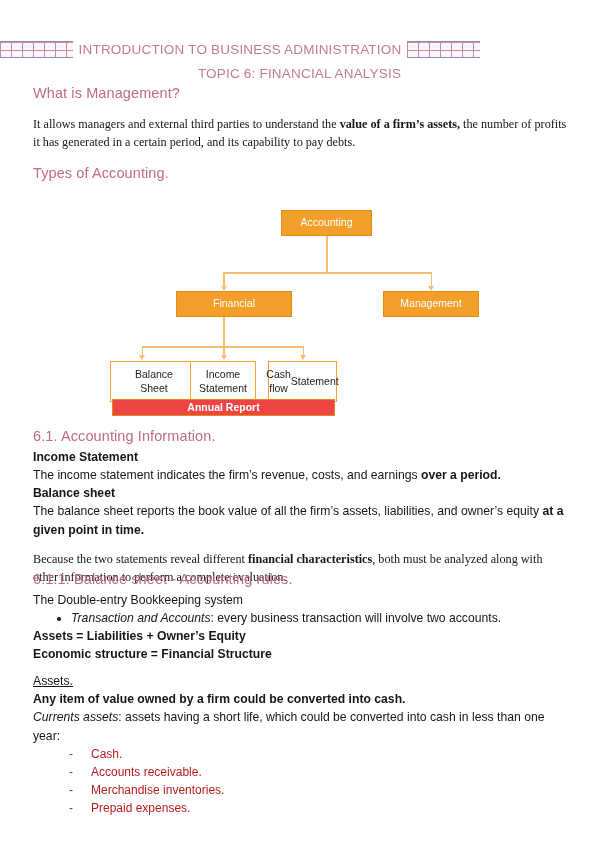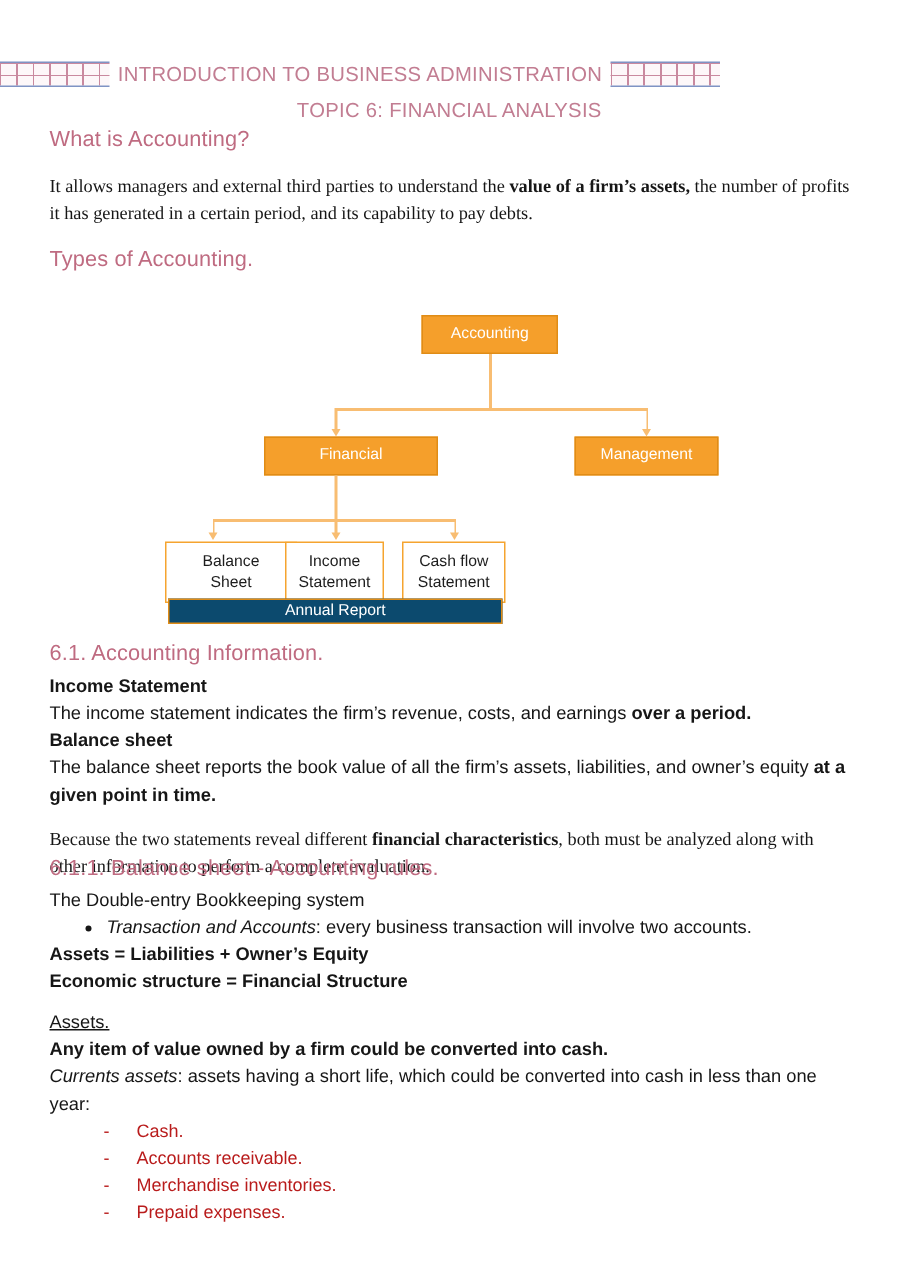--- a/index.html
+++ b/index.html
@@ -133,24 +133,25 @@
     border: 1px solid #e08c16;
     color: #ffffff;
   }
   .node.outline {
     background: #ffffff;
     border: 1.5px solid #f5a42f;
     color: #1d1d1d;
     font-size: 10.5px;
   }
   .node.bar {
-    background: #0c4a6e;
+    background: #ef4444;
     border: 1px solid #e08c16;
     color: #ffffff;
     font-size: 10.5px;
+    font-weight: bold;
   }
 
   
   .ln {
     position: absolute;
     background: #f8bd72;
   }
   .ln.v { width: 1.6px; }
   .ln.h { height: 1.6px; }
   .arrow {
@@ -195,21 +196,21 @@
 
   <div class="header">
     <div class="header-deco left"></div>
     <div class="header-title">INTRODUCTION TO BUSINESS ADMINISTRATION</div>
     <div class="header-deco right"></div>
   </div>
 
   <div class="subtitle">TOPIC 6: FINANCIAL ANALYSIS</div>
 
   <div class="content" style="top:84px;">
-    <h2 class="rose">What is Accounting?</h2>
+    <h2 class="rose">What is Management?</h2>
     <p class="body gap"><span>It allows managers and external third parties to understand the </span><span class="b">value of a firm’s assets,</span><span> the number of profits it has generated in a certain period, and its capability to pay debts.</span></p>
     <h2 class="rose sp">Types of Accounting.</h2>
   </div>
 
   <div class="diagram">
 
     <div class="node filled" style="left:281px; top:5px; width:91px; height:26px;">Accounting</div>
 
     <div class="ln v" style="left:326px; top:31px; height:37px;"></div>
     <div class="ln h" style="left:224px; top:67px; width:208px;"></div>
@@ -231,21 +232,21 @@
     <div class="arrow" style="left:299.7px; top:150px;"></div>
 
     <div class="node outline" style="left:110px; top:156px; width:88px; height:41px; flex-direction:column;">
       <span>Balance</span>
       <span>Sheet</span>
     </div>
     <div class="node outline" style="left:190px; top:156px; width:66px; height:41px; flex-direction:column;">
       <span>Income</span>
       <span>Statement</span>
     </div>
-    <div class="node outline" style="left:268px; top:156px; width:69px; height:41px; flex-direction:column;">
+    <div class="node outline" style="left:268px; top:156px; width:69px; height:41px; flex-direction:row;">
       <span>Cash flow</span>
       <span>Statement</span>
     </div>
 
     <div class="node bar" style="left:112px; top:194px; width:223px; height:17px;">Annual Report</div>
   </div>
 
   <div class="content" style="top:427px;">
     <h2 class="rose">6.1. Accounting Information.</h2>
     <p class="bold-line">Income Statement</p>

